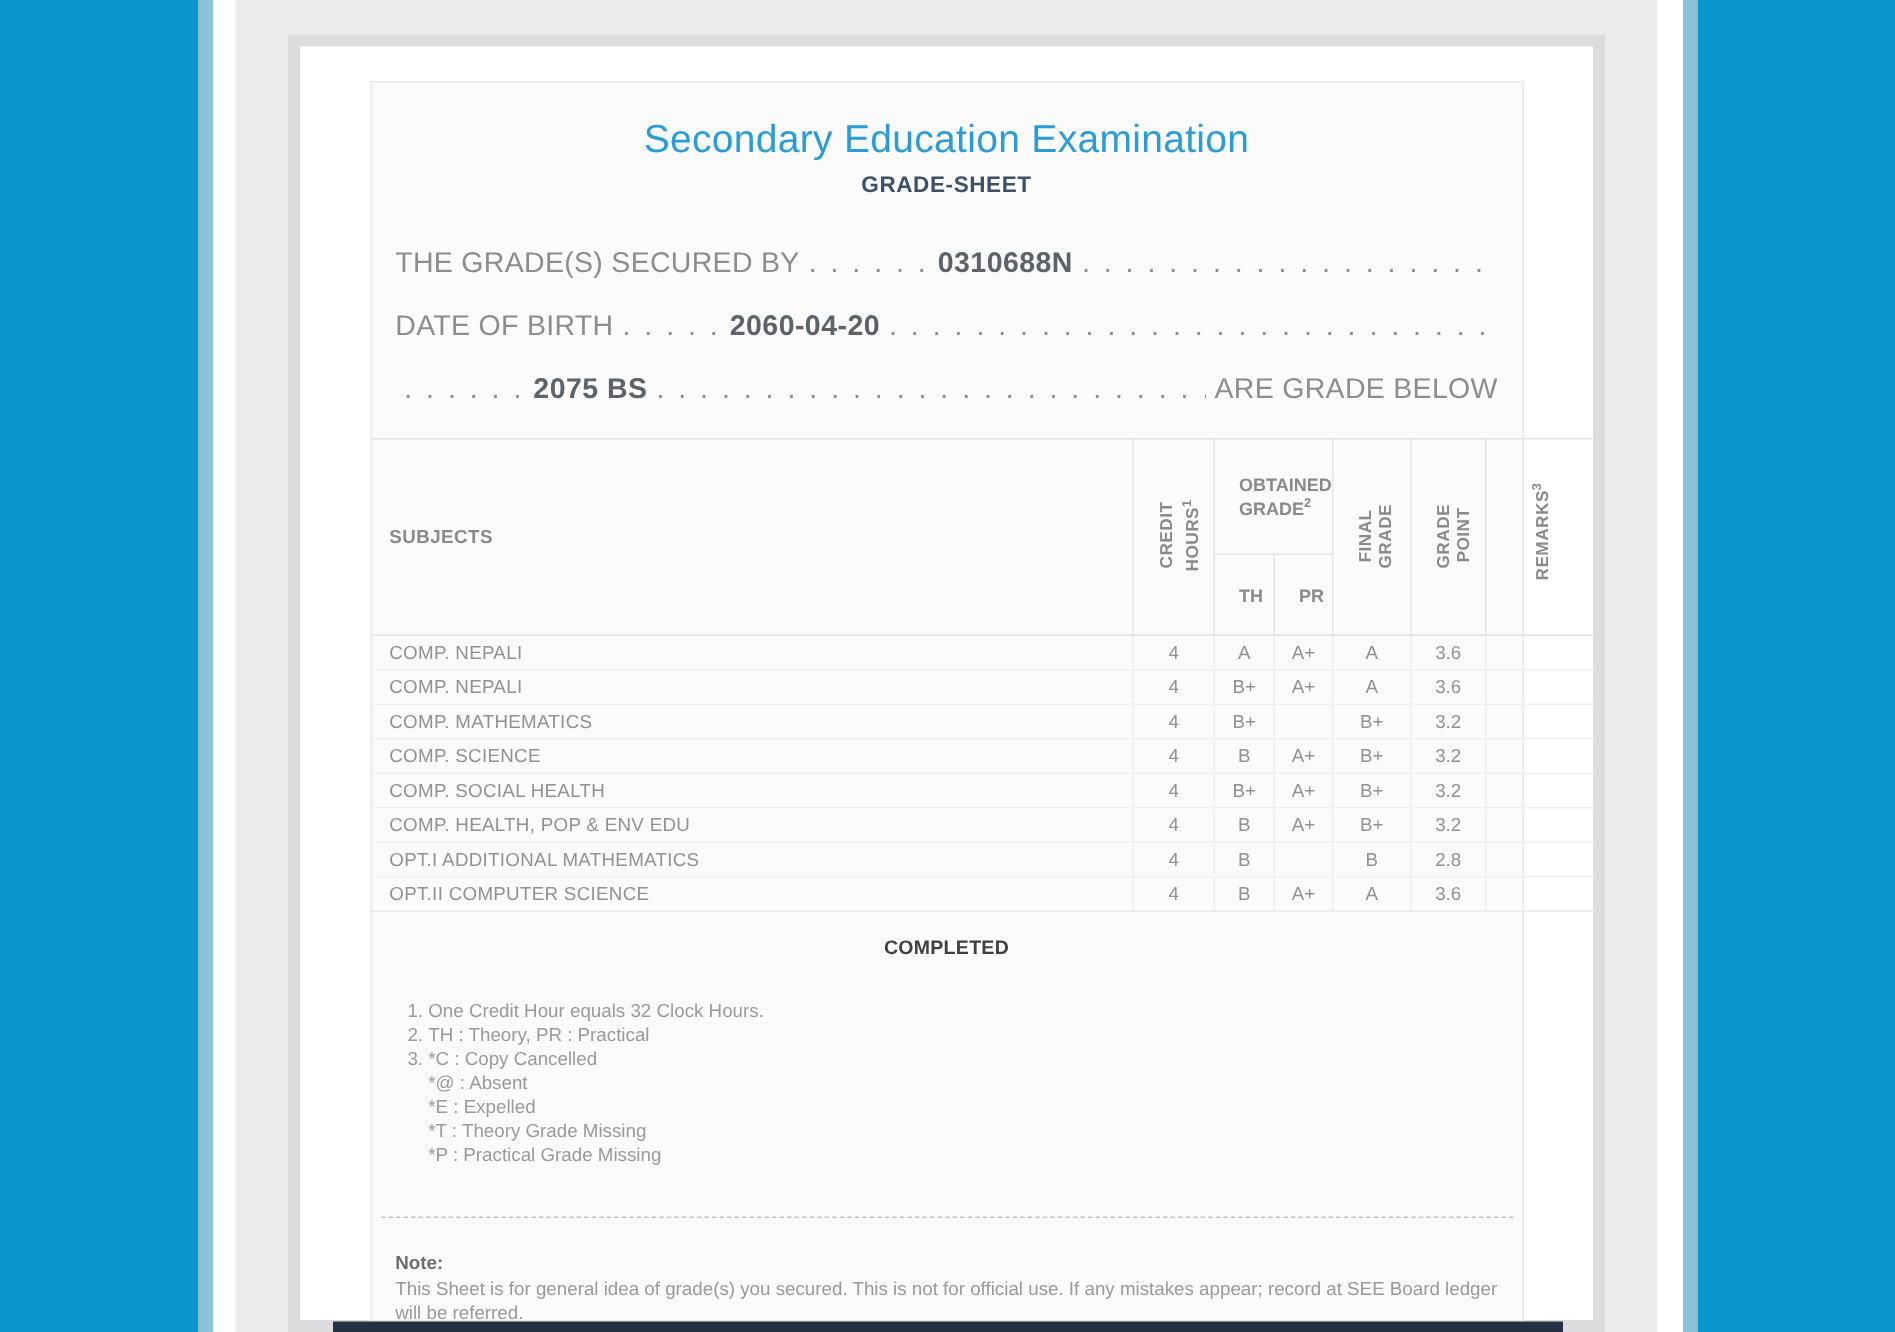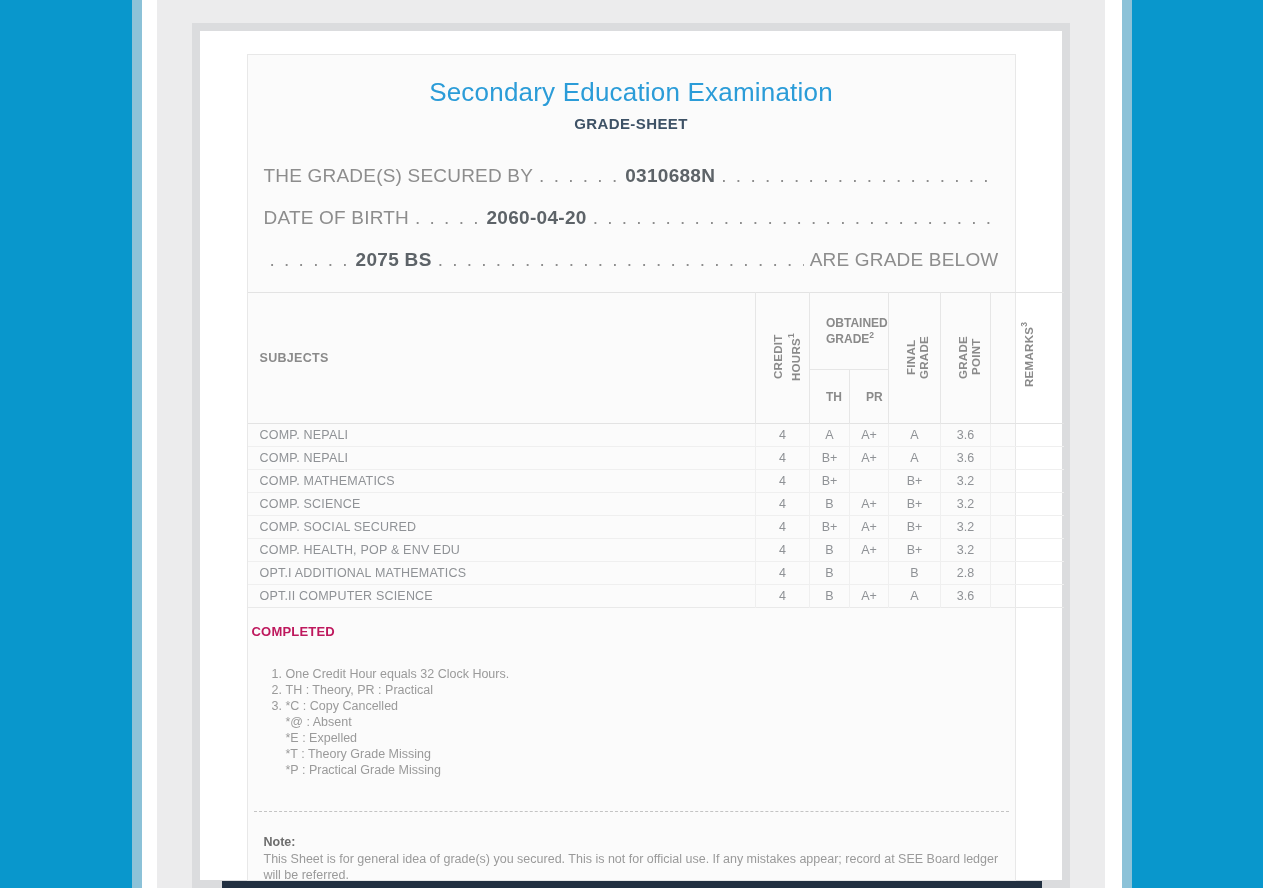--- a/index.html
+++ b/index.html
@@ -60,21 +60,21 @@
 
   table.grades tbody td {
     height:22px; border-top:1px solid #efefef; border-left:1px solid #efefef;
     text-align:center; font-size:12.5px; color:#8f9296; padding:0;
   }
   table.grades tbody tr:first-child td { border-top:none; }
   table.grades tbody td.subject { text-align:left; padding-left:12px; border-left:none; letter-spacing:0.2px; }
   table.grades { border-bottom:1px solid #e9e9e9; }
 
   .gpa    { text-align:right; margin:17px 4px 0; font-weight:700; font-size:13px; line-height:16px; color:#7e8992; letter-spacing:0.2px; }
-  .status { text-align:left; margin:16px 4px 0; font-weight:700; font-size:13px; line-height:16px; color:#be185d; letter-spacing:0.2px; }
+  .status { text-align:center; margin:16px 4px 0; font-weight:700; font-size:13px; line-height:16px; color:#404040; letter-spacing:0.2px; }
 
   .foot { margin:26px 16px 0; color:#9a9a9a; font-size:12.5px; line-height:16px; }
   .foot ol { margin:0; padding-left:22px; }
   .foot li { padding:0; }
 
   .dash { margin:33px 6px 0; border-top:1px dashed #c4c4c4; height:0; }
 
   .note { margin:22px 16px 0; font-size:12.5px; color:#9a9a9a; line-height:16.5px; }
   .note .note-label { font-weight:700; color:#6d6d6d; display:block; }
 
@@ -180,21 +180,21 @@
             <tr>
               <td class="subject">COMP. SCIENCE</td>
               <td>4</td>
               <td>B</td>
               <td>A+</td>
               <td>B+</td>
               <td>3.2</td>
               <td></td>
             </tr>
             <tr>
-              <td class="subject">COMP. SOCIAL SECURED</td>
+              <td class="subject">COMP. SOCIAL HEALTH</td>
               <td>4</td>
               <td>B+</td>
               <td>A+</td>
               <td>B+</td>
               <td>3.2</td>
               <td></td>
             </tr>
             <tr>
               <td class="subject">COMP. HEALTH, POP &amp; ENV EDU</td>
               <td>4</td>

